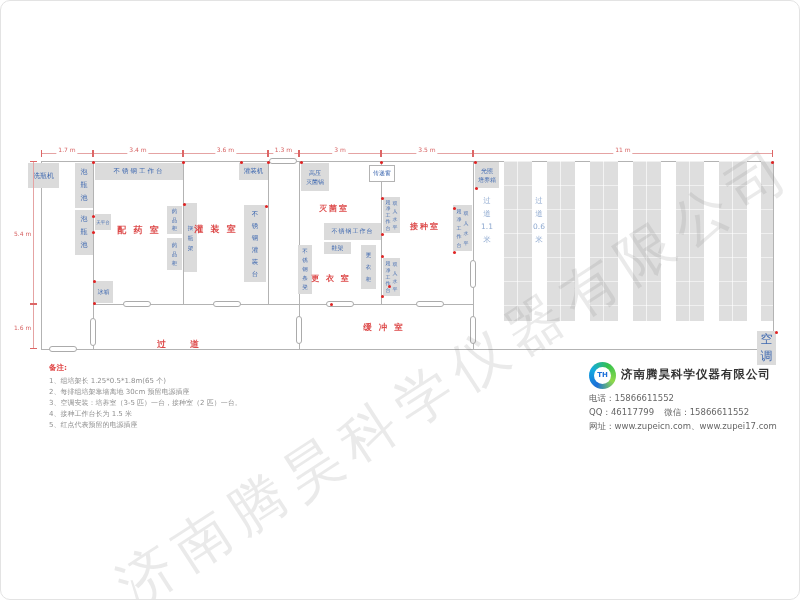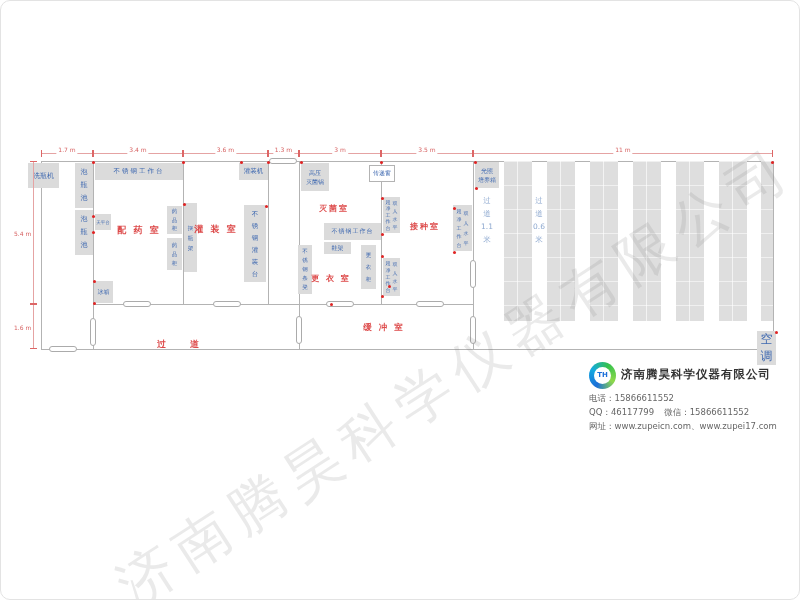--- a/index.html
+++ b/index.html
@@ -241,20 +241,30 @@
       <div class="dot" style="left: 380px; top: 294px;"></div>
       <div class="dot" style="left: 452px; top: 206px;"></div>
       <div class="dot" style="left: 452px; top: 250px;"></div>
       <div class="dot" style="left: 387px; top: 284px;"></div>
       <div class="dot" style="left: 474px; top: 186px;"></div>
       <div class="dot" style="left: 329px; top: 302px;"></div>
       <div class="dot" style="left: 774px; top: 330px;"></div>
     </div>
 
 
+  <div id="notes">
+    <div class="title">备注:</div>
+    <div id="notes-col1">
+        <div class="note-line">1、组培架长 1.25*0.5*1.8m(65 个)</div>
+        <div class="note-line">2、每排组培架靠墙离地 30cm 预留电源插座</div>
+        <div class="note-line">3、空调安装：培养室（3-5 匹）一台，接种室（2 匹）一台。</div>
+        <div class="note-line">4、接种工作台长为 1.5 米</div>
+        <div class="note-line">5、红点代表预留的电源插座</div>
+      </div>
+  </div>
 
   <div id="company">
     <div id="logo"></div>
     <div id="logo-tx">TH</div>
     <div class="name">济南腾昊科学仪器有限公司</div>
     <div class="contact-line" style="top:34px;"><span>电话：</span><span>15866611552</span></div>
     <div class="contact-line" style="top:48px;"><span>QQ：</span><span>46117799</span><span style="display:inline-block;width:10px;"></span><span>微信：</span><span>15866611552</span></div>
     <div class="contact-line" style="top:62px;"><span>网址：</span><span>www.zupeicn.com、www.zupei17.com</span></div>
   </div>
 

